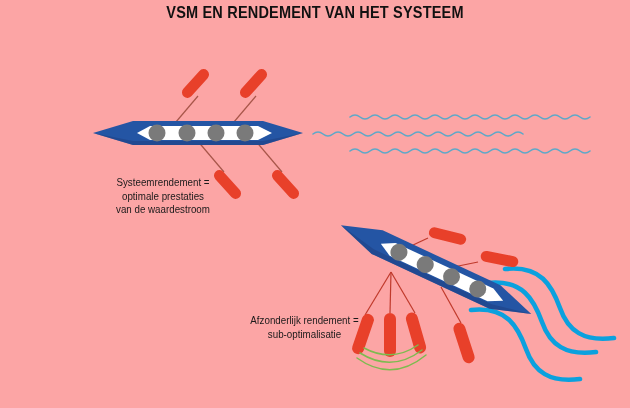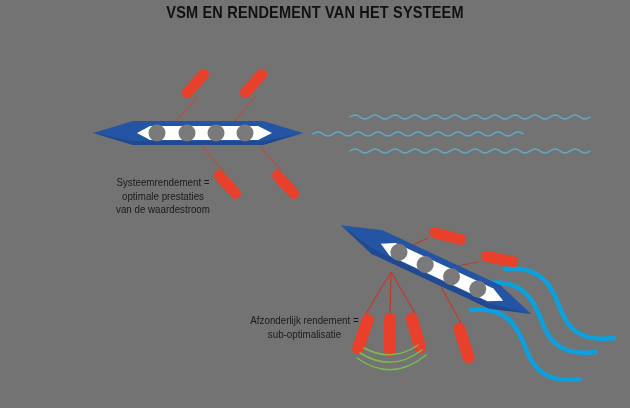--- a/index.html
+++ b/index.html
@@ -11,21 +11,21 @@
     width: 630px;
     height: 408px;
     overflow: hidden;
     font-family: "Liberation Sans", sans-serif;
     position: relative;
   }
   #slide {
     position: relative;
     width: 630px;
     height: 408px;
-    background: #737373;
+    background: #fca5a5;
   }
   #slide-title {
     position: absolute;
     left: 0;
     top: 3px;
     width: 630px;
     text-align: center;
     font-family: "Liberation Sans", sans-serif;
     font-weight: bold;
     font-size: 16.5px;

